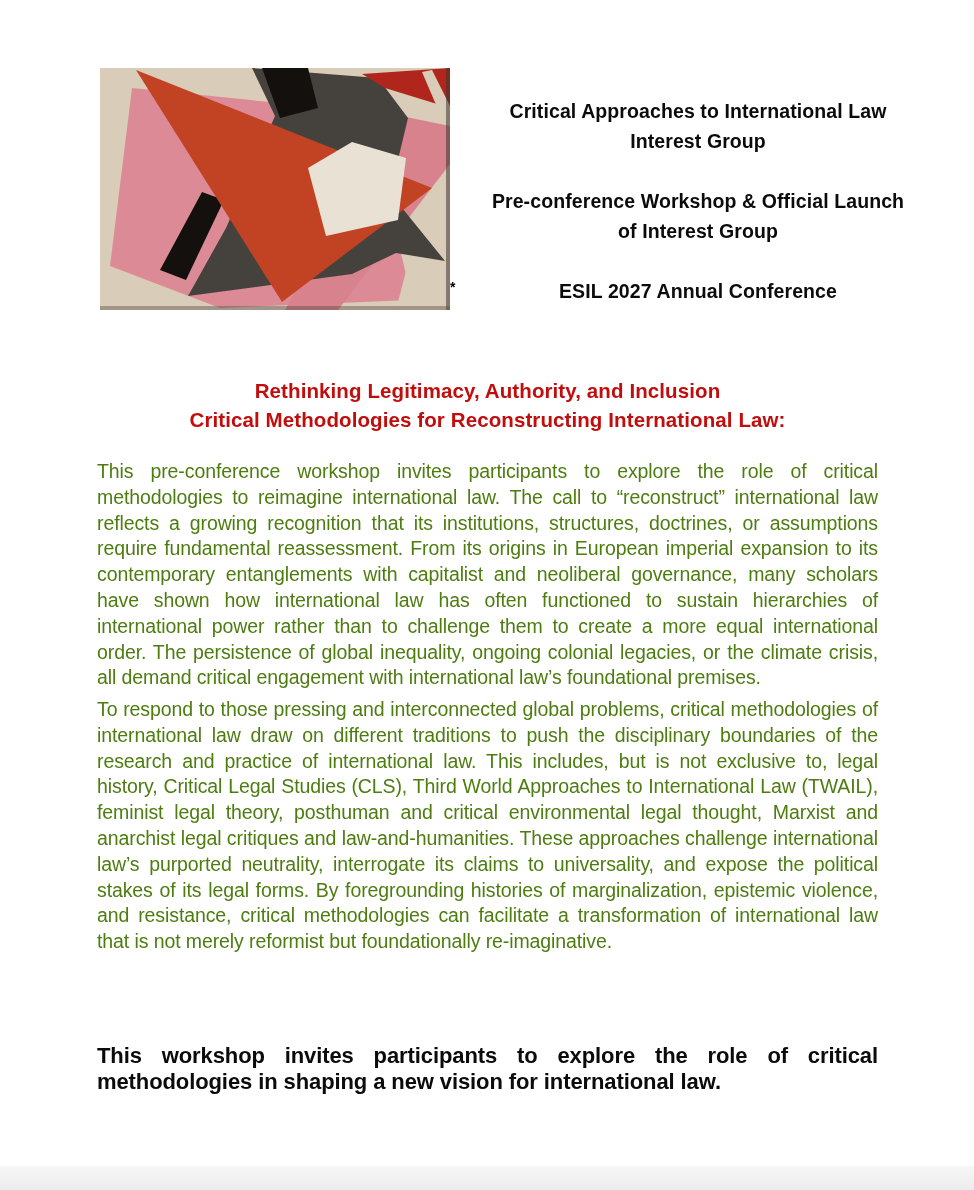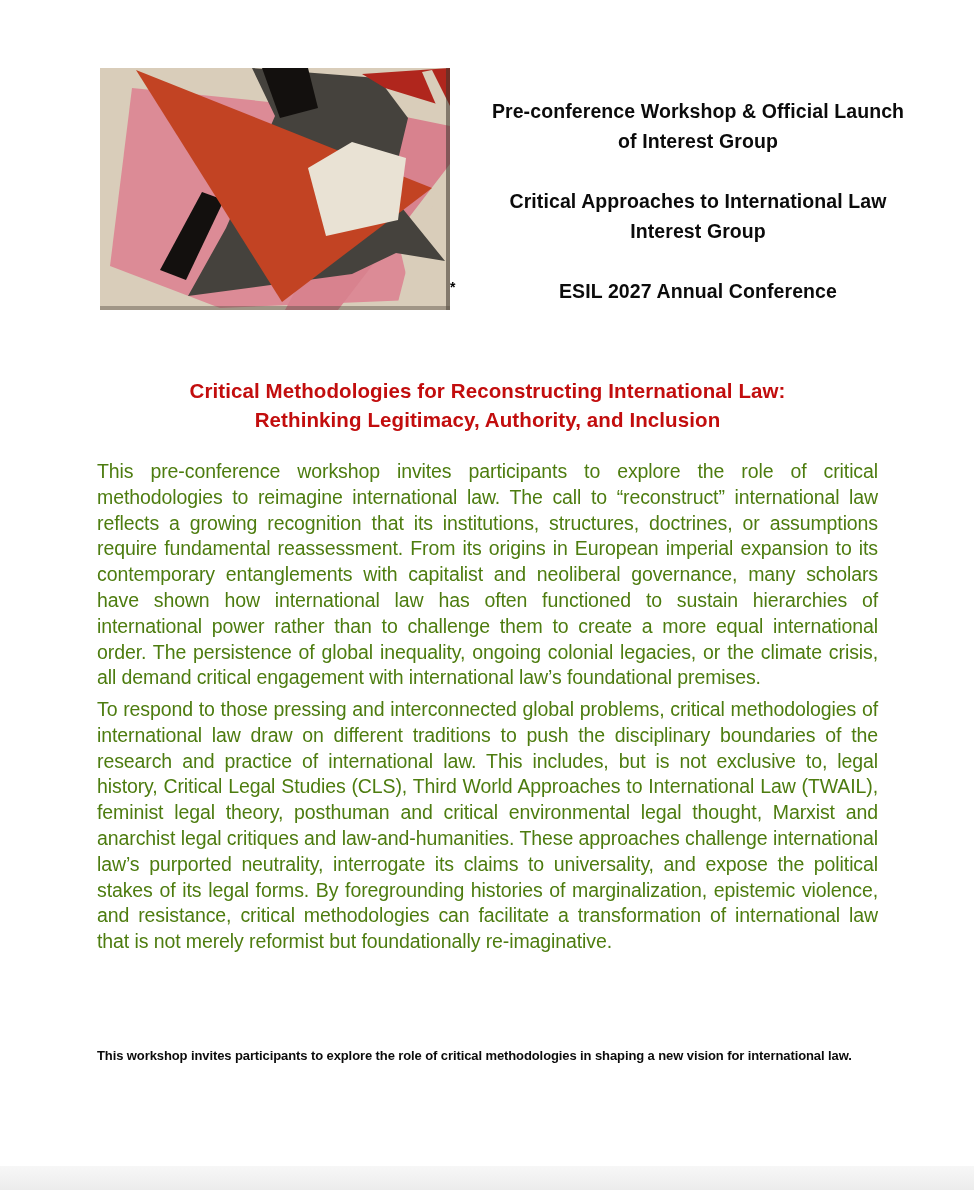--- a/index.html
+++ b/index.html
@@ -74,21 +74,21 @@
     font-size: 19.5px;
     line-height: 25.8px;
     letter-spacing: -0.1px;
   }
   #p1 { top: 459px; }
   #p2 { top: 697px; }
   .closing {
     top: 1043px;
     font-weight: bold;
     color: #0b0b0b;
-    font-size: 13px;
+    font-size: 22px;
     line-height: 26px;
   }
   .bottom-strip {
     position: absolute;
     left: 0;
     bottom: 0;
     width: 100%;
     height: 24px;
     background: linear-gradient(#f7f7f7, #ececec);
   }
@@ -124,28 +124,28 @@
       <polygon points="208,100 252,74 306,90 298,152 226,168" fill="#E9E2D4"></polygon>
 
       <rect x="346" y="0" width="4" height="242" fill="#3C352B" opacity="0.55"></rect>
       <rect x="0" y="238" width="350" height="4" fill="#5A5248" opacity="0.45"></rect>
     </svg>
   </figure>
 
   <span class="asterisk">*</span>
 
   <header class="header-block">
+    <div class="header-item">Critical Approaches to International Law Interest Group</div>
     <div class="header-item">Pre-conference Workshop &amp; Official Launch of Interest Group</div>
-    <div class="header-item">Critical Approaches to International Law Interest Group</div>
     <div class="header-item">ESIL 2027 Annual Conference</div>
   </header>
 
   <h1 class="doc-title">
+    <span class="title-line">Rethinking Legitimacy, Authority, and Inclusion</span>
     <span class="title-line">Critical Methodologies for Reconstructing International Law:</span>
-    <span class="title-line">Rethinking Legitimacy, Authority, and Inclusion</span>
   </h1>
 
   <p class="para" id="p1">This pre-conference workshop invites participants to explore the role of critical methodologies to reimagine international law. The call to “reconstruct” international law reflects a growing recognition that its institutions, structures, doctrines, or assumptions require fundamental reassessment. From its origins in European imperial expansion to its contemporary entanglements with capitalist and neoliberal governance, many scholars have shown how international law has often functioned to sustain hierarchies of international power rather than to challenge them to create a more equal international order. The persistence of global inequality, ongoing colonial legacies, or the climate crisis, all demand critical engagement with international law’s foundational premises.</p>
 
   <p class="para" id="p2">To respond to those pressing and interconnected global problems, critical methodologies of international law draw on different traditions to push the disciplinary boundaries of the research and practice of international law. This includes, but is not exclusive to, legal history, Critical Legal Studies (CLS), Third World Approaches to International Law (TWAIL), feminist legal theory, posthuman and critical environmental legal thought, Marxist and anarchist legal critiques and law-and-humanities. These approaches challenge international law’s purported neutrality, interrogate its claims to universality, and expose the political stakes of its legal forms. By foregrounding histories of marginalization, epistemic violence, and resistance, critical methodologies can facilitate a transformation of international law that is not merely reformist but foundationally re-imaginative.</p>
 
   <p class="para closing" id="p3">This workshop invites participants to explore the role of critical methodologies in shaping a new vision for international law.</p>
 
   <div class="bottom-strip"></div>
 

